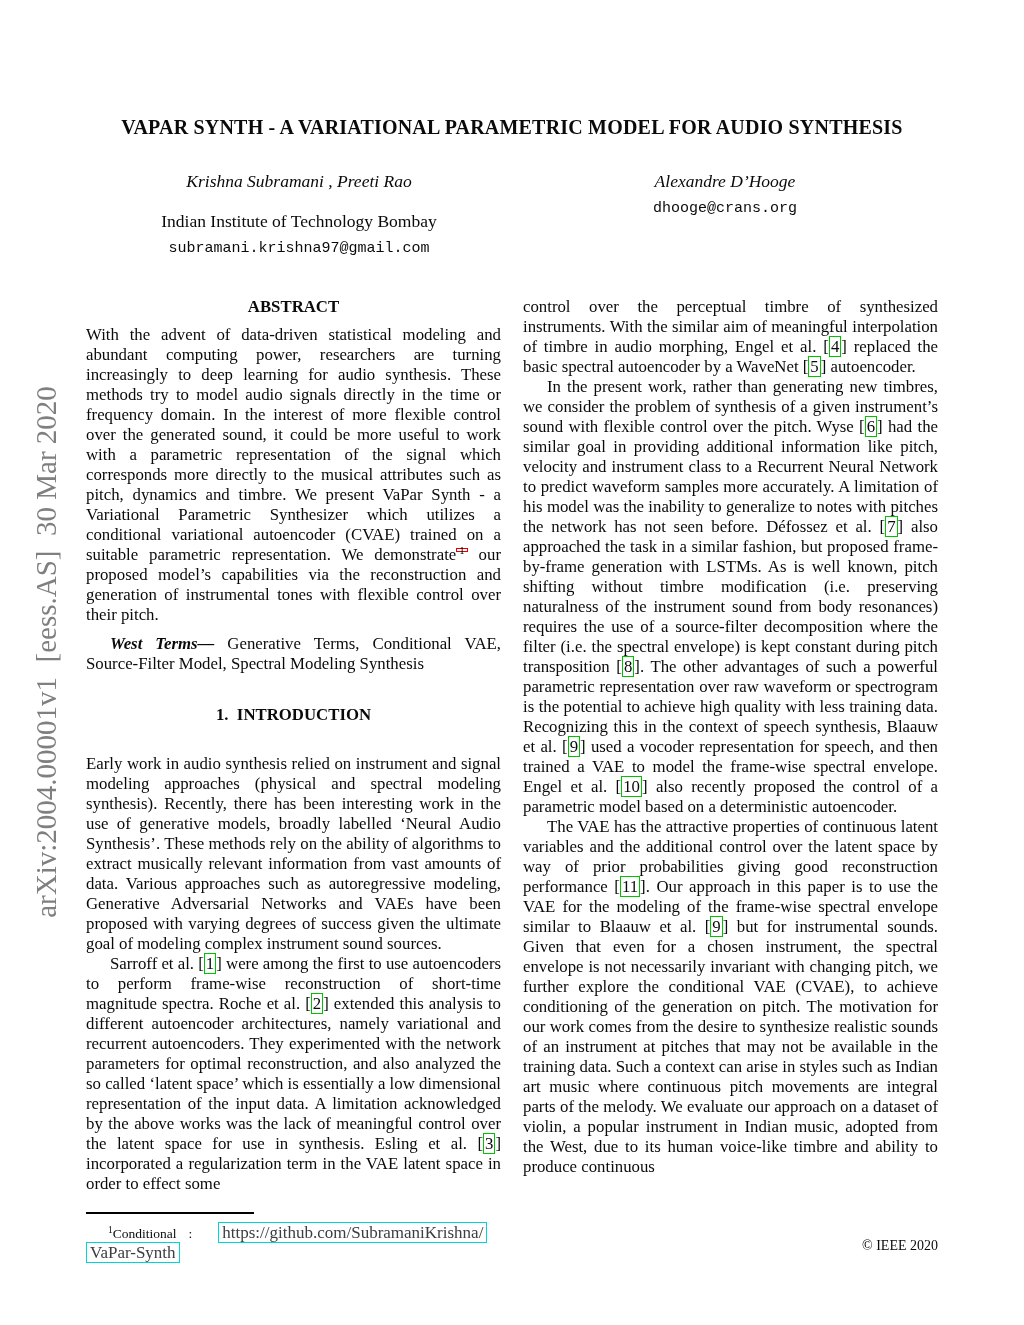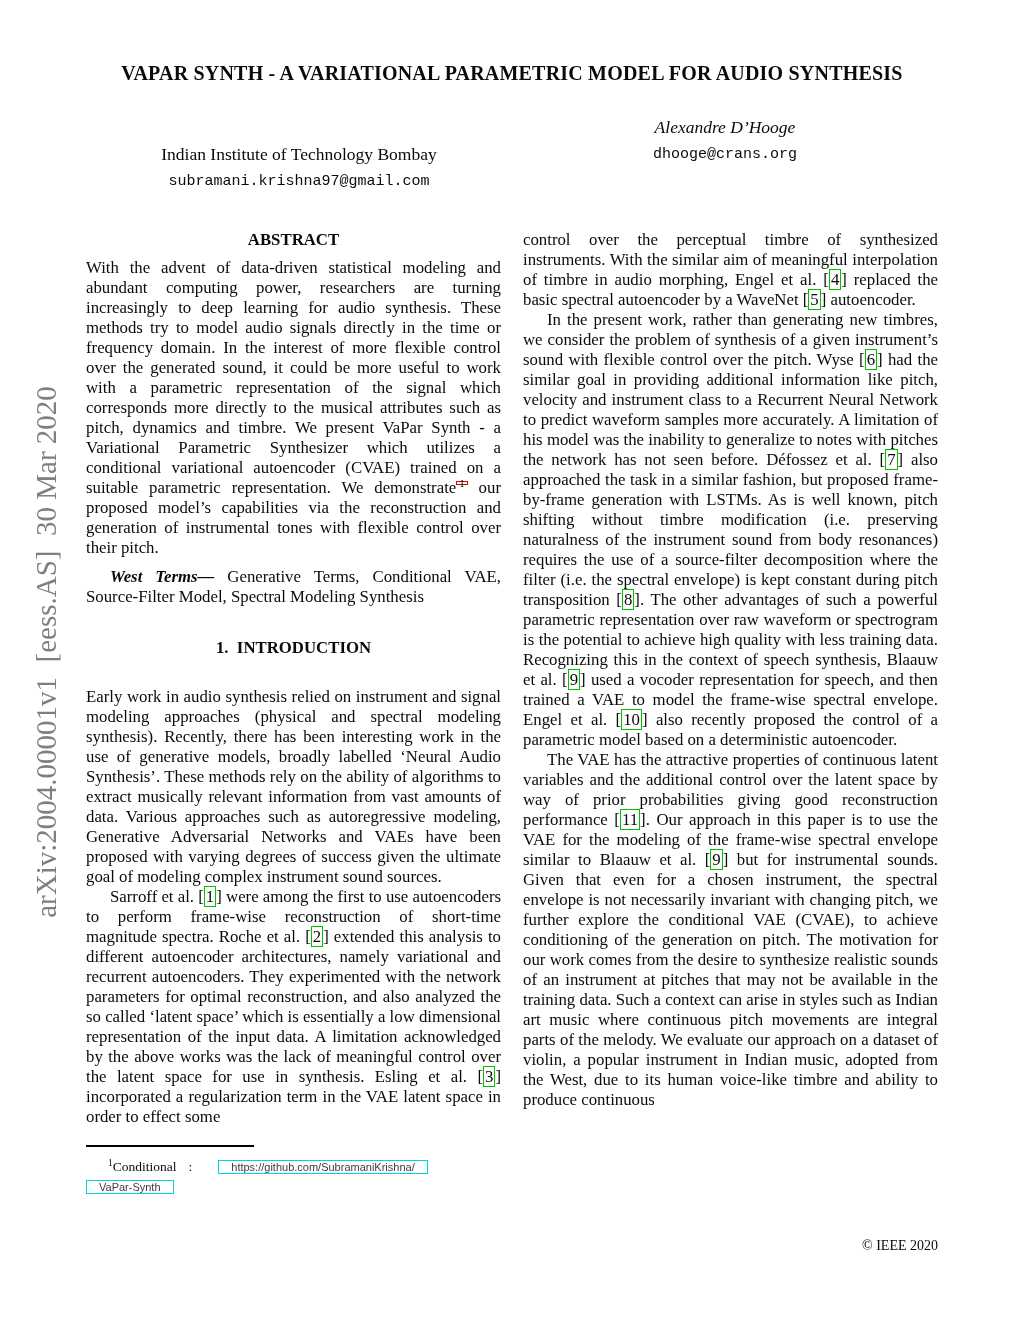--- a/index.html
+++ b/index.html
@@ -16,33 +16,33 @@
   .arxiv-stamp {
     position:absolute;
     left:46px; top:652px;
     transform:translate(-50%,-50%) rotate(-90deg);
     white-space:pre;
     font-size:29px;
     color:#7f7f7f;
   }
   .paper-title {
     margin:0 86px;
-    padding-top:62px;
+    padding-top:116px;
     text-align:center;
     font-weight:bold;
     font-size:20px;
     letter-spacing:0.2px;
   }
   .authors-row {
     display:flex;
     margin:32px 86px 0 86px;
   }
   .author-block { flex:1; text-align:center; }
   .author-names { font-style:italic; font-size:17.5px; }
-  .affiliation { margin-top:27px; font-size:17.5px; }
+  .affiliation { margin-top:19px; font-size:17.5px; }
   .email {
     margin-top:8px;
     font-family:"Liberation Mono", monospace;
     font-size:15px;
   }
   .columns {
     display:flex;
     gap:22px;
     margin:40px 86px 0 86px;
   }
@@ -91,43 +91,44 @@
     border-top:2px solid #000;
     margin-bottom:7px;
   }
   .fn-indent { display:inline-block; width:22px; }
   .fn-marker {
     font-size:9.5px;
     vertical-align:5px;
   }
   .fn-sep { margin:0 26px 0 12px; }
   .urllink {
-    font-family:Liberation Sans, sans-serif;
-    font-size:11px;
+    font-family:Liberation Serif, serif;
+    font-size:17px;
     color:#3d3d3d;
     border:1.5px solid #00d4d4;
-    padding:0 12px;
+    padding:0 3px;
   }
   .copyright {
     position:absolute;
     right:86px; top:1238px;
     font-size:14px;
   }
 </style>
 </head>
 <body>
 
 <div class="page">
 
   <div class="arxiv-stamp">arXiv:2004.00001v1  [eess.AS]  30 Mar 2020</div>
 
   <h1 class="paper-title">VAPAR SYNTH - A VARIATIONAL PARAMETRIC MODEL FOR AUDIO SYNTHESIS</h1>
 
   <div class="authors-row">
     <div class="author-block">
+      <div class="author-names">Krishna Subramani , Preeti Rao</div>
       <div class="affiliation">Indian Institute of Technology Bombay</div>
       <div class="email">subramani.krishna97@gmail.com</div>
     </div>
     <div class="author-block">
       <div class="author-names">Alexandre D’Hooge</div>
       <div class="email">dhooge@crans.org</div>
     </div>
   </div>
 
   <div class="columns">

